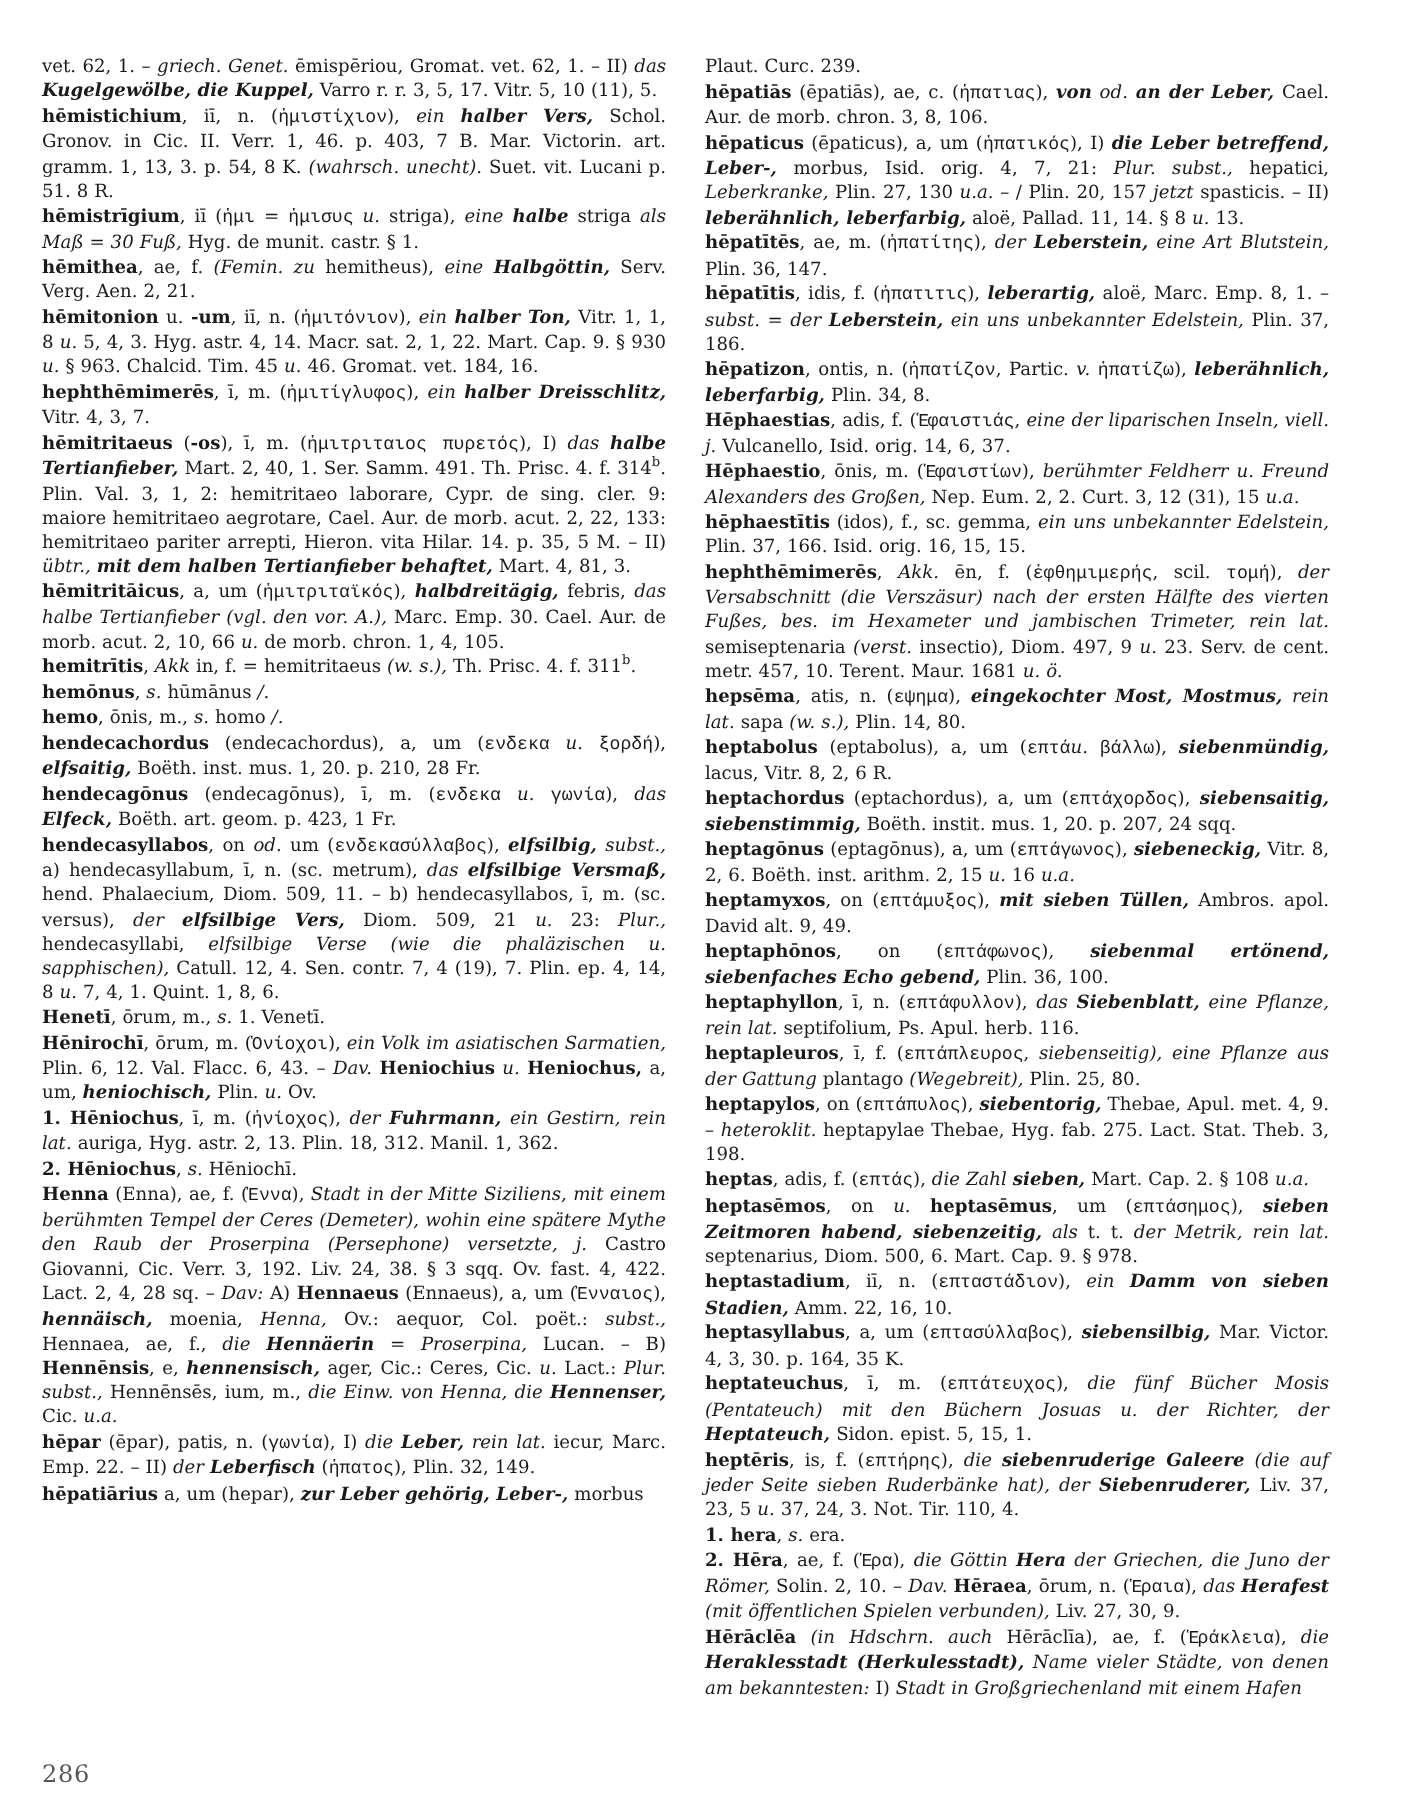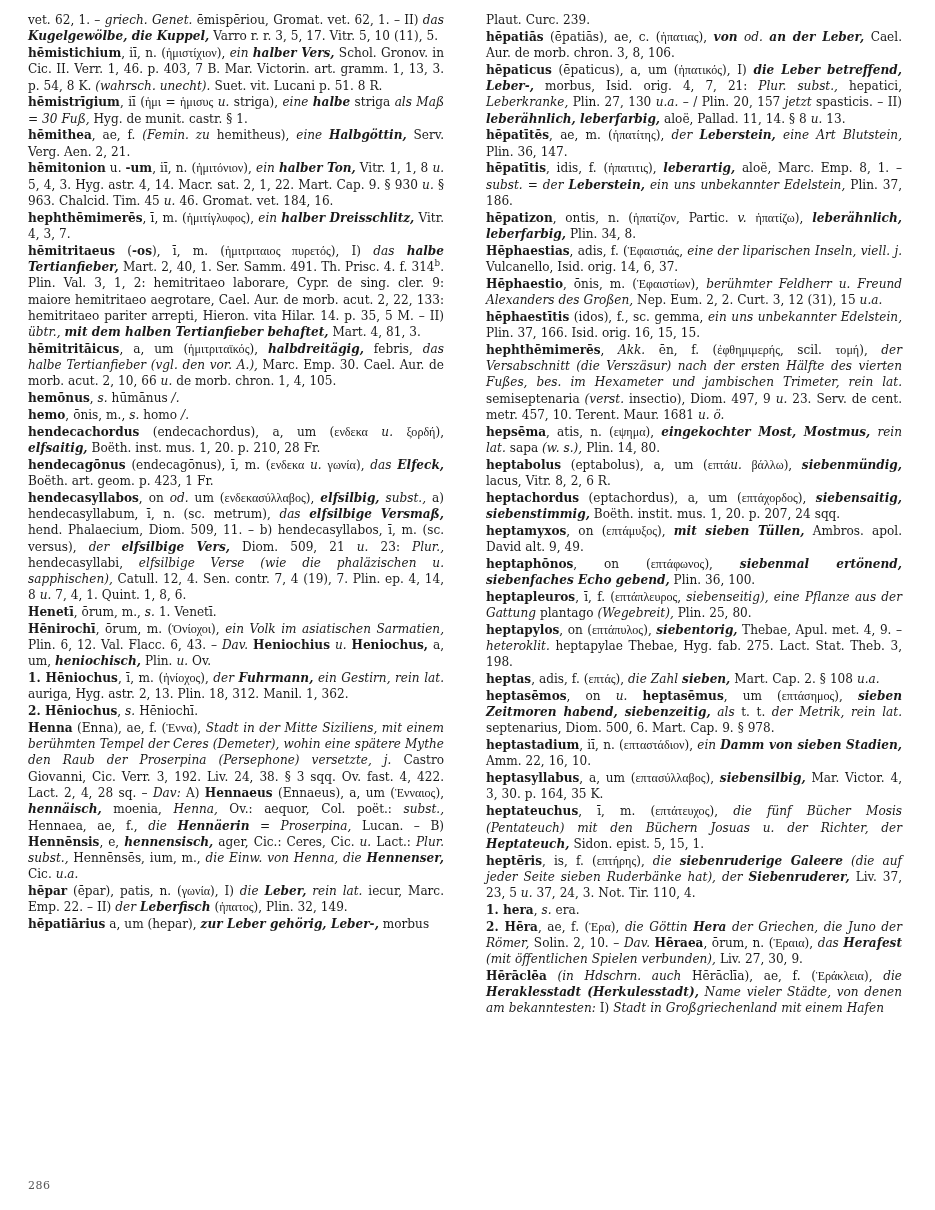--- a/index.html
+++ b/index.html
@@ -13,24 +13,24 @@
     height: 1210px;
     background: #ffffff;
     font-family: "DejaVu Serif", "Liberation Serif", serif;
     color: #1a1a1a;
     overflow: hidden;
     box-sizing: border-box;
   }
   .columns {
     position: absolute;
     left: 28px;
-    top: 12px;
+    top: 36px;
     width: 880px;
     display: flex;
-    gap: 42px;
+    gap: 26px;
   }
   .col {
     width: 416px;
     box-sizing: border-box;
   }
   .entry {
     font-size: 12.1px;
     line-height: 1.345;
     text-align: justify;
     text-justify: inter-word;
@@ -38,33 +38,33 @@
     hyphens: manual;
     word-spacing: 0.01em;
   }
   b {
     font-weight: bold;
   }
   i {
     font-style: italic;
   }
   .gr {
-    font-family: Liberation Serif, serif;
+    font-family: Liberation Mono, monospace;
     font-style: normal;
   }
   .sup {
     font-size: 0.72em;
     vertical-align: super;
     line-height: 0;
   }
   .pageno {
     position: absolute;
     left: 28px;
     bottom: 18px;
-    font-size: 11px;
+    font-size: 16px;
     color: #555;
     font-family: "DejaVu Serif", "Liberation Serif", serif;
     letter-spacing: 0.5px;
   }
 </style>
 </head>
 <body>
 
 <div class="page">
 
@@ -72,20 +72,21 @@
 
     <div class="col" id="left-col">
         <p class="entry">vet. 62, 1. – <i>griech. Genet.</i> ēmispēriou, Gromat. vet. 62, 1. – II) <i>das <b>Kugelgewölbe, die Kuppel,</b></i> Varro r. r. 3, 5, 17. Vitr. 5, 10 (11), 5.</p>
         <p class="entry"><b>hēmistichium</b>, iī, n. (<span class="gr">ἡμιστίχιον</span>), <i>ein <b>halber Vers,</b></i> Schol. Gronov. in Cic. II. Verr. 1, 46. p. 403, 7 B. Mar. Victorin. art. gramm. 1, 13, 3. p. 54, 8 K. <i>(wahrsch. unecht).</i> Suet. vit. Lucani p. 51. 8 R.</p>
         <p class="entry"><b>hēmistrīgium</b>, iī (<span class="gr">ἡμι</span> = <span class="gr">ἡμισυς</span> <i>u.</i> striga), <i>eine <b>halbe</b></i> striga <i>als Maß = 30 Fuß,</i> Hyg. de munit. castr. § 1.</p>
         <p class="entry"><b>hēmithea</b>, ae, f. <i>(Femin. zu</i> hemitheus), <i>eine <b>Halbgöttin,</b></i> Serv. Verg. Aen. 2, 21.</p>
         <p class="entry"><b>hēmitonion</b> u. <b>-um</b>, iī, n. (<span class="gr">ἡμιτόνιον</span>), <i>ein <b>halber Ton,</b></i> Vitr. 1, 1, 8 <i>u.</i> 5, 4, 3. Hyg. astr. 4, 14. Macr. sat. 2, 1, 22. Mart. Cap. 9. § 930 <i>u.</i> § 963. Chalcid. Tim. 45 <i>u.</i> 46. Gromat. vet. 184, 16.</p>
         <p class="entry"><b>hephthēmimerēs</b>, ī, m. (<span class="gr">ἡμιτίγλυφος</span>), <i>ein <b>halber Dreisschlitz,</b></i> Vitr. 4, 3, 7.</p>
         <p class="entry"><b>hēmitritaeus</b> (<b>-os</b>), ī, m. (<span class="gr">ἡμιτριταιος πυρετός</span>), I) <i>das <b>halbe Tertianfieber,</b></i> Mart. 2, 40, 1. Ser. Samm. 491. Th. Prisc. 4. f. 314<span class="sup">b</span>. Plin. Val. 3, 1, 2: hemitritaeo laborare, Cypr. de sing. cler. 9: maiore hemitritaeo aegrotare, Cael. Aur. de morb. acut. 2, 22, 133: hemitritaeo pariter arrepti, Hieron. vita Hilar. 14. p. 35, 5 M. – II) <i>übtr.,</i> <i><b>mit dem halben Tertianfieber behaftet,</b></i> Mart. 4, 81, 3.</p>
         <p class="entry"><b>hēmitritāicus</b>, a, um (<span class="gr">ἡμιτριταϊκός</span>), <i><b>halbdreitägig,</b></i> febris, <i>das halbe Tertianfieber (vgl. den vor. A.),</i> Marc. Emp. 30. Cael. Aur. de morb. acut. 2, 10, 66 <i>u.</i> de morb. chron. 1, 4, 105.</p>
+        <p class="entry"><b>hemitrītis</b>, <i>Akk</i> in, f. = hemitritaeus <i>(w. s.),</i> Th. Prisc. 4. f. 311<span class="sup">b</span>.</p>
         <p class="entry"><b>hemōnus</b>, <i>s.</i> hūmānus <i>/.</i></p>
         <p class="entry"><b>hemo</b>, ōnis, m., <i>s.</i> homo <i>/.</i></p>
         <p class="entry"><b>hendecachordus</b> (endecachordus), a, um (<span class="gr">ενδεκα</span> <i>u.</i> <span class="gr">ξορδή</span>), <i><b>elfsaitig,</b></i> Boëth. inst. mus. 1, 20. p. 210, 28 Fr.</p>
         <p class="entry"><b>hendecagōnus</b> (endecagōnus), ī, m. (<span class="gr">ενδεκα</span> <i>u.</i> <span class="gr">γωνία</span>), <i>das <b>Elfeck,</b></i> Boëth. art. geom. p. 423, 1 Fr.</p>
         <p class="entry"><b>hendecasyllabos</b>, on <i>od.</i> um (<span class="gr">ενδεκασύλλαβος</span>), <i><b>elfsilbig,</b> subst.,</i> a) hendecasyllabum, ī, n. (sc. metrum), <i>das <b>elfsilbige Versmaß,</b></i> hend. Phalaecium, Diom. 509, 11. – b) hendecasyllabos, ī, m. (sc. versus), <i>der <b>elfsilbige Vers,</b></i> Diom. 509, 21 <i>u.</i> 23: <i>Plur.,</i> hendecasyllabi, <i>elfsilbige Verse (wie die phaläzischen u. sapphischen),</i> Catull. 12, 4. Sen. contr. 7, 4 (19), 7. Plin. ep. 4, 14, 8 <i>u.</i> 7, 4, 1. Quint. 1, 8, 6.</p>
         <p class="entry"><b>Henetī</b>, ōrum, m., <i>s.</i> 1. Venetī.</p>
         <p class="entry"><b>Hēnirochī</b>, ōrum, m. (<span class="gr">Ὁνίοχοι</span>), <i>ein Volk im asiatischen Sarmatien,</i> Plin. 6, 12. Val. Flacc. 6, 43. – <i>Dav.</i> <b>Heniochius</b> <i>u.</i> <b>Heniochus,</b> a, um, <i><b>heniochisch,</b></i> Plin. <i>u.</i> Ov.</p>
         <p class="entry"><b>1. Hēniochus</b>, ī, m. (<span class="gr">ἡνίοχος</span>), <i>der <b>Fuhrmann,</b> ein Gestirn, rein lat.</i> auriga, Hyg. astr. 2, 13. Plin. 18, 312. Manil. 1, 362.</p>
         <p class="entry"><b>2. Hēniochus</b>, <i>s.</i> Hēniochī.</p>
         <p class="entry"><b>Henna</b> (Enna), ae, f. (<span class="gr">Ἐννα</span>), <i>Stadt in der Mitte Siziliens, mit einem berühmten Tempel der Ceres (Demeter), wohin eine spätere Mythe den Raub der Proserpina (Persephone) versetzte, j.</i> Castro Giovanni, Cic. Verr. 3, 192. Liv. 24, 38. § 3 sqq. Ov. fast. 4, 422. Lact. 2, 4, 28 sq. – <i>Dav:</i> A) <b>Hennaeus</b> (Ennaeus), a, um (<span class="gr">Ἐνναιος</span>), <i><b>hennäisch,</b></i> moenia, <i>Henna,</i> Ov.: aequor, Col. poët.: <i>subst.,</i> Hennaea, ae, f., <i>die <b>Hennäerin</b> = Proserpina,</i> Lucan. – B) <b>Hennēnsis</b>, e, <i><b>hennensisch,</b></i> ager, Cic.: Ceres, Cic. <i>u.</i> Lact.: <i>Plur. subst.,</i> Hennēnsēs, ium, m., <i>die Einw. von Henna, die <b>Hennenser,</b></i> Cic. <i>u.a.</i></p>
@@ -100,22 +101,24 @@
         <p class="entry"><b>hēpatītēs</b>, ae, m. (<span class="gr">ἡπατίτης</span>), <i>der <b>Leberstein,</b> eine Art Blutstein,</i> Plin. 36, 147.</p>
         <p class="entry"><b>hēpatītis</b>, idis, f. (<span class="gr">ἡπατιτις</span>), <i><b>leberartig,</b></i> aloë, Marc. Emp. 8, 1. – <i>subst. = der <b>Leberstein,</b> ein uns unbekannter Edelstein,</i> Plin. 37, 186.</p>
         <p class="entry"><b>hēpatizon</b>, ontis, n. (<span class="gr">ἡπατίζον</span>, Partic. <i>v.</i> <span class="gr">ἡπατίζω</span>), <i><b>leberähnlich, leberfarbig,</b></i> Plin. 34, 8.</p>
         <p class="entry"><b>Hēphaestias</b>, adis, f. (<span class="gr">Ἑφαιστιάς</span>, <i>eine der liparischen Inseln, viell. j.</i> Vulcanello, Isid. orig. 14, 6, 37.</p>
         <p class="entry"><b>Hēphaestio</b>, ōnis, m. (<span class="gr">Ἑφαιστίων</span>), <i>berühmter Feldherr u. Freund Alexanders des Großen,</i> Nep. Eum. 2, 2. Curt. 3, 12 (31), 15 <i>u.a.</i></p>
         <p class="entry"><b>hēphaestītis</b> (idos), f., sc. gemma, <i>ein uns unbekannter Edelstein,</i> Plin. 37, 166. Isid. orig. 16, 15, 15.</p>
         <p class="entry"><b>hephthēmimerēs</b>, <i>Akk.</i> ēn, f. (<span class="gr">ἐφθημιμερής</span>, scil. <span class="gr">τομή</span>), <i>der Versabschnitt (die Verszäsur) nach der ersten Hälfte des vierten Fußes, bes. im Hexameter und jambischen Trimeter, rein lat.</i> semiseptenaria <i>(verst.</i> insectio), Diom. 497, 9 <i>u.</i> 23. Serv. de cent. metr. 457, 10. Terent. Maur. 1681 <i>u. ö.</i></p>
         <p class="entry"><b>hepsēma</b>, atis, n. (<span class="gr">εψημα</span>), <i><b>eingekochter Most, Mostmus,</b> rein lat.</i> sapa <i>(w. s.),</i> Plin. 14, 80.</p>
         <p class="entry"><b>heptabolus</b> (eptabolus), a, um (<span class="gr">επτά</span><i>u.</i> <span class="gr">βάλλω</span>), <i><b>siebenmündig,</b></i> lacus, Vitr. 8, 2, 6 R.</p>
         <p class="entry"><b>heptachordus</b> (eptachordus), a, um (<span class="gr">επτάχορδος</span>), <i><b>siebensaitig, siebenstimmig,</b></i> Boëth. instit. mus. 1, 20. p. 207, 24 sqq.</p>
+        <p class="entry"><b>heptagōnus</b> (eptagōnus), a, um (<span class="gr">επτάγωνος</span>), <i><b>sieben­eckig,</b></i> Vitr. 8, 2, 6. Boëth. inst. arithm. 2, 15 <i>u.</i> 16 <i>u.a.</i></p>
         <p class="entry"><b>heptamyxos</b>, on (<span class="gr">επτάμυξος</span>), <i><b>mit sieben Tüllen,</b></i> Ambros. apol. David alt. 9, 49.</p>
         <p class="entry"><b>heptaphōnos</b>, on (<span class="gr">επτάφωνος</span>), <i><b>siebenmal ertönend, siebenfaches Echo gebend,</b></i> Plin. 36, 100.</p>
+        <p class="entry"><b>heptaphyllon</b>, ī, n. (<span class="gr">επτάφυλλον</span>), <i>das <b>Siebenblatt,</b> eine Pflanze, rein lat.</i> septifolium, Ps. Apul. herb. 116.</p>
         <p class="entry"><b>heptapleuros</b>, ī, f. (<span class="gr">επτάπλευρος</span>, <i>siebenseitig), eine Pflanze aus der Gattung</i> plantago <i>(Wegebreit),</i> Plin. 25, 80.</p>
         <p class="entry"><b>heptapylos</b>, on (<span class="gr">επτάπυλος</span>), <i><b>siebentorig,</b></i> Thebae, Apul. met. 4, 9. – <i>heteroklit.</i> heptapylae Thebae, Hyg. fab. 275. Lact. Stat. Theb. 3, 198.</p>
         <p class="entry"><b>heptas</b>, adis, f. (<span class="gr">επτάς</span>), <i>die Zahl <b>sieben,</b></i> Mart. Cap. 2. § 108 <i>u.a.</i></p>
         <p class="entry"><b>heptasēmos</b>, on <i>u.</i> <b>heptasēmus</b>, um (<span class="gr">επτάσημος</span>), <i><b>sieben Zeitmoren habend, siebenzeitig,</b> als</i> t. t. <i>der Metrik, rein lat.</i> septenarius, Diom. 500, 6. Mart. Cap. 9. § 978.</p>
         <p class="entry"><b>heptastadium</b>, iī, n. (<span class="gr">επταστάδιον</span>), <i>ein <b>Damm von sieben Stadien,</b></i> Amm. 22, 16, 10.</p>
         <p class="entry"><b>heptasyllabus</b>, a, um (<span class="gr">επτασύλλαβος</span>), <i><b>siebensilbig,</b></i> Mar. Victor. 4, 3, 30. p. 164, 35 K.</p>
         <p class="entry"><b>heptateuchus</b>, ī, m. (<span class="gr">επτάτευχος</span>), <i>die fünf Bücher Mosis (Pentateuch) mit den Büchern Josuas u. der Richter, der <b>Heptateuch,</b></i> Sidon. epist. 5, 15, 1.</p>
         <p class="entry"><b>heptēris</b>, is, f. (<span class="gr">επτήρης</span>), <i>die <b>siebenruderige Galeere</b> (die auf jeder Seite sieben Ruderbänke hat), der <b>Siebenruderer,</b></i> Liv. 37, 23, 5 <i>u.</i> 37, 24, 3. Not. Tir. 110, 4.</p>
         <p class="entry"><b>1. hera</b>, <i>s.</i> era.</p>
         <p class="entry"><b>2. Hēra</b>, ae, f. (<span class="gr">Ἑρα</span>), <i>die Göttin <b>Hera</b> der Griechen, die Juno der Römer,</i> Solin. 2, 10. – <i>Dav.</i> <b>Hēraea</b>, ōrum, n. (<span class="gr">Ἑραια</span>), <i>das <b>Herafest</b> (mit öffentlichen Spielen verbunden),</i> Liv. 27, 30, 9.</p>

